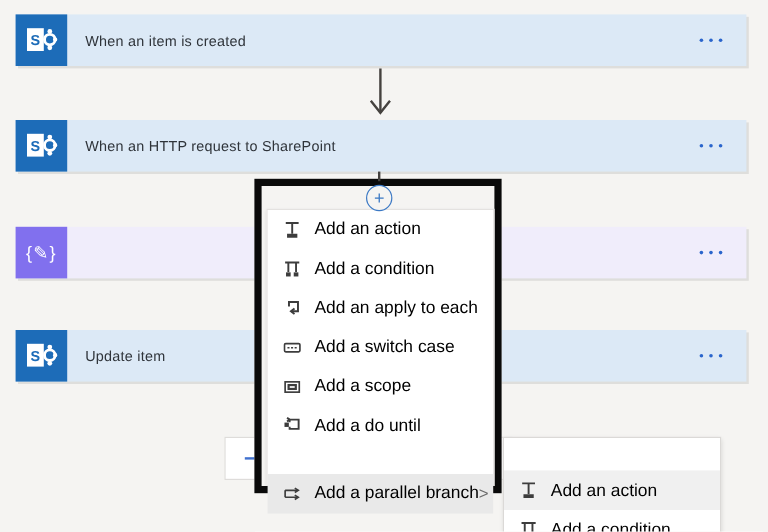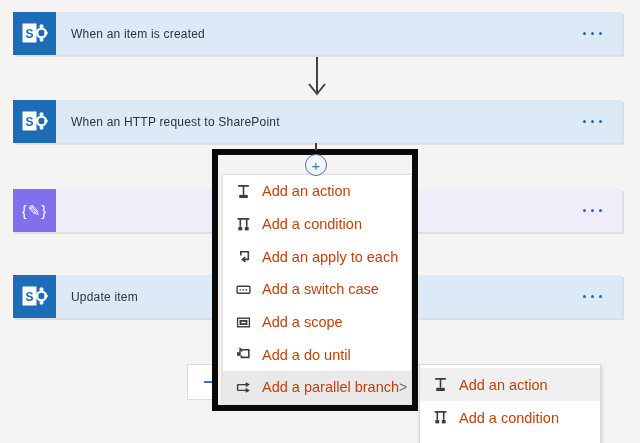--- a/index.html
+++ b/index.html
@@ -32,23 +32,23 @@
   .ghost-dash{position:absolute;left:204px;top:381px;width:10px;height:2px;background:#4071cf;z-index:3;}
 
   
   .frame{position:absolute;left:212px;top:149px;width:206px;height:262px;border:6px solid #0a0a0a;
          box-sizing:border-box;background:#f5f4f2;z-index:5;}
 
   
   .menu{position:absolute;left:222px;top:174px;width:190px;height:231px;background:#fff;
         border:1px solid #e4e2e0;box-sizing:border-box;box-shadow:0 1px 3px rgba(0,0,0,0.12);z-index:6;}
   .mi{display:flex;align-items:center;height:32.7px;padding:0 8px 0 13px;cursor:pointer;}
-  .mi.hl{background:#e9e9e9;}
+  .mi.hl{background:#e9e9e9;margin-top:24px;}
   .mi svg{width:15px;height:15px;flex:none;margin-right:11px;}
-  .mi .lbl{font-size:14.5px;color:#c2410c;white-space:nowrap;}
+  .mi .lbl{font-size:14.5px;color:#000000;white-space:nowrap;}
   .mi .chev{margin-left:auto;color:#6b6b6b;font-size:14px;line-height:1;}
 
   
   .submenu{position:absolute;left:419px;top:364px;width:182px;height:86px;background:#fff;
            border:1px solid #dbd9d7;box-sizing:border-box;box-shadow:1px 2px 4px rgba(0,0,0,0.15);
            z-index:8;padding-top:3px;}
   .submenu .mi{height:33px;}
   .submenu .mi.hl{background:#f0f0f0;}
 
   .ic{stroke:#3d3d3d;fill:none;stroke-width:1.5;}

